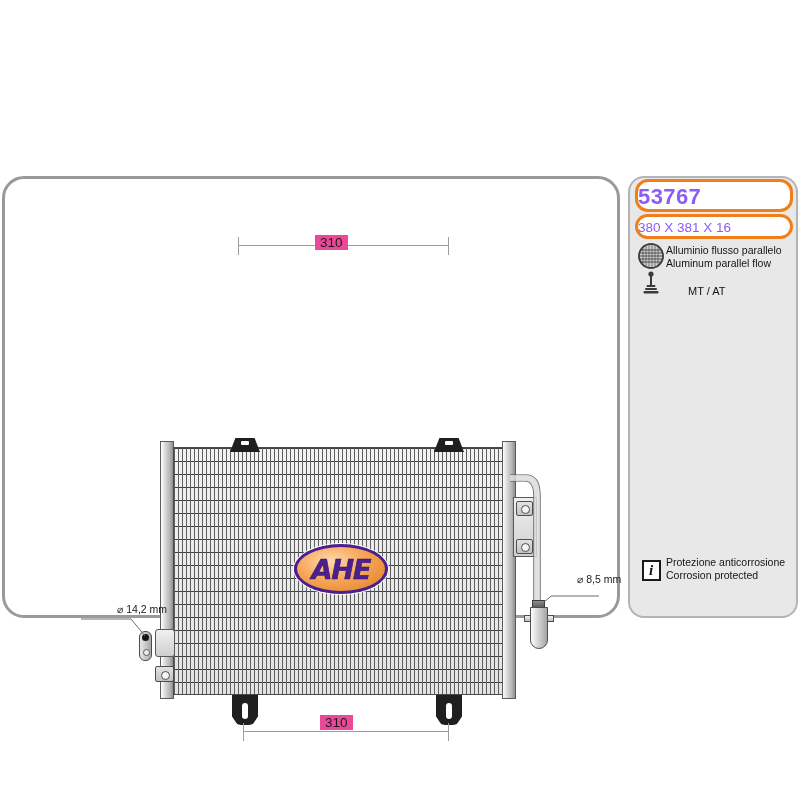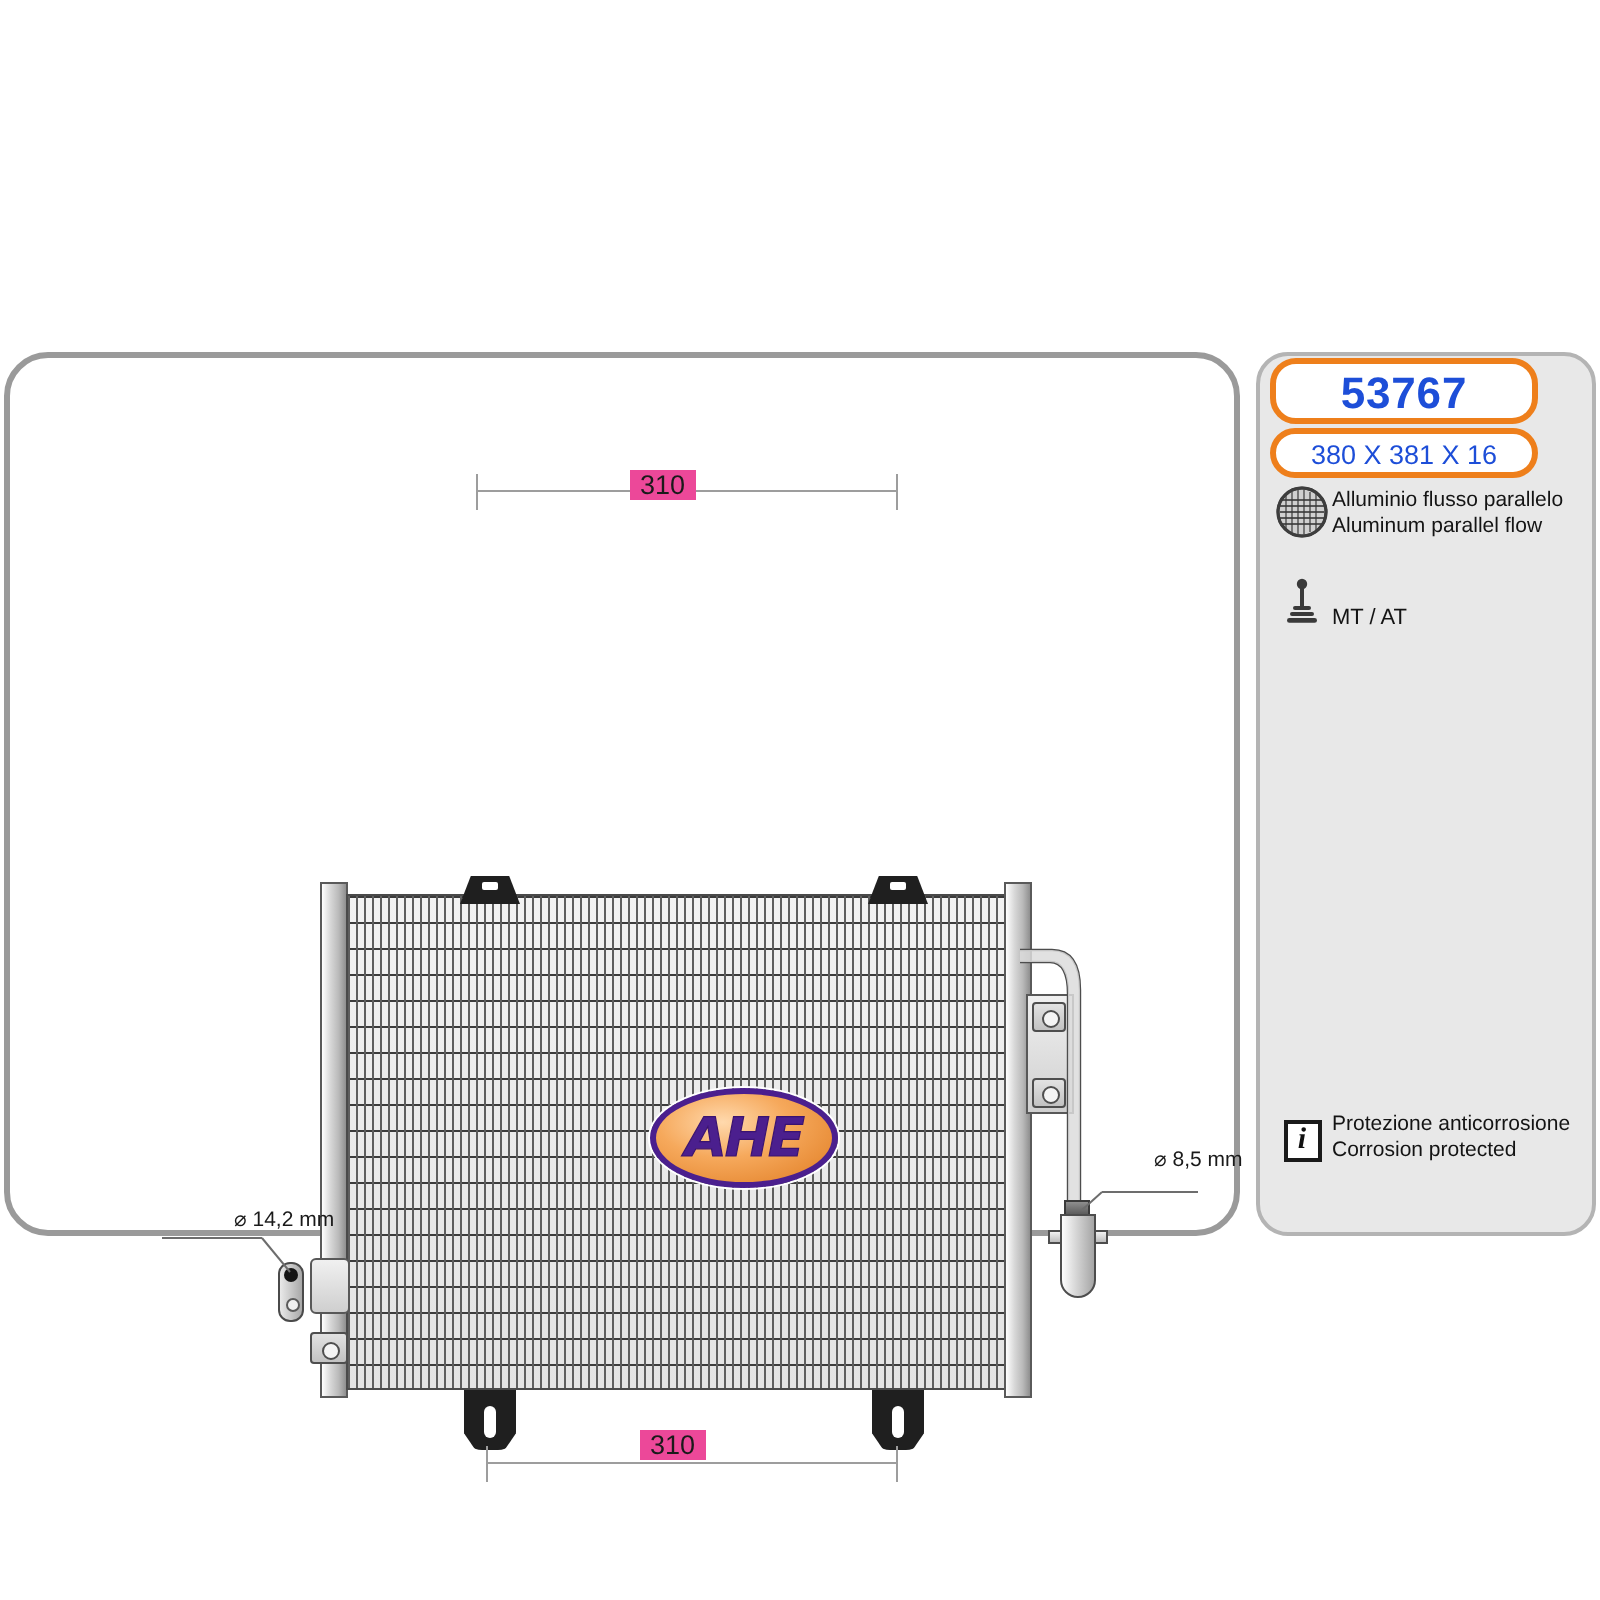--- a/index.html
+++ b/index.html
@@ -44,27 +44,26 @@
     height: 442px;
     background: #e8e8e8;
     border: 2px solid #b4b4b4;
     border-radius: 16px;
     box-sizing: border-box;
   }
 
   .orange-box {
     position: absolute;
     left: 5px;
-    width: 134px;
+    width: 158px;
     background: #ffffff;
     border: 3px solid #ee7f1b;
     border-radius: 13px;
     box-sizing: border-box;
-    text-align: center;
-    color: #1d4ed8;
+    color: #8b5cf6;
   }
   #part-number-box {
     top: 1px;
     height: 33px;
     line-height: 29px;
     font-size: 22px;
     font-weight: bold;
     letter-spacing: 0.4px;
   }
   #dimensions-box {
@@ -92,21 +91,21 @@
   }
   .spec-text {
     font-size: 10.5px;
     line-height: 12.5px;
     color: #141414;
     padding-top: 1px;
   }
   .spec-text div { white-space: nowrap; }
 
   #row-material { top: 64px; }
-  #row-transmission { top: 110px; }
+  #row-transmission { top: 92px; gap: 22px; }
   #row-corrosion { top: 375px; }
   #row-transmission .spec-text { padding-top: 5px; font-size: 11px; }
 
   
   .dim-line {
     position: absolute;
     height: 1px;
     background: #9d9d9d;
   }
   .dim-tick {
@@ -283,21 +282,20 @@
     width: 94px;
     height: 50px;
     border-radius: 50%;
     background: radial-gradient(ellipse at 38% 32%, #ffd9ad 0%, #f6a95c 42%, #e07c22 100%);
     border: 3px solid #4b1f8e;
     box-sizing: border-box;
     display: flex;
     align-items: center;
     justify-content: center;
     box-shadow: 0 0 0 1px #ffffff;
-    margin-left: 31px;
   }
   #ahe-logo-text {
     font-family: "DejaVu Sans", sans-serif;
     font-size: 27px;
     font-weight: bold;
     font-style: italic;
     color: #4b1f8e;
     letter-spacing: -1px;
     line-height: 1;
     -webkit-text-stroke: 0.6px #3a1370;

